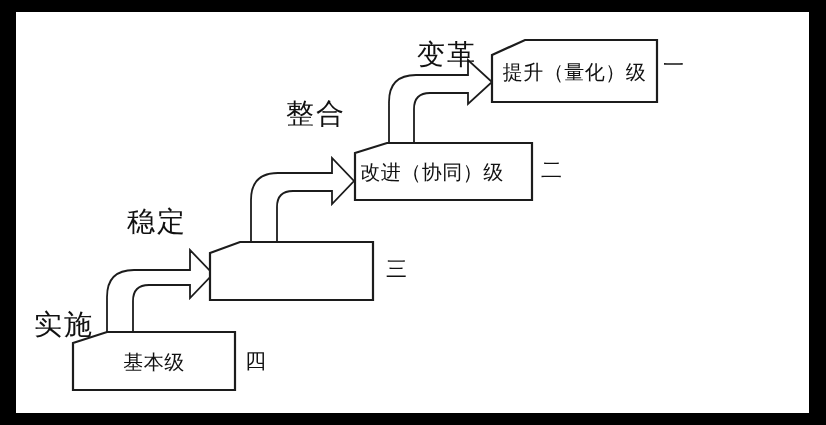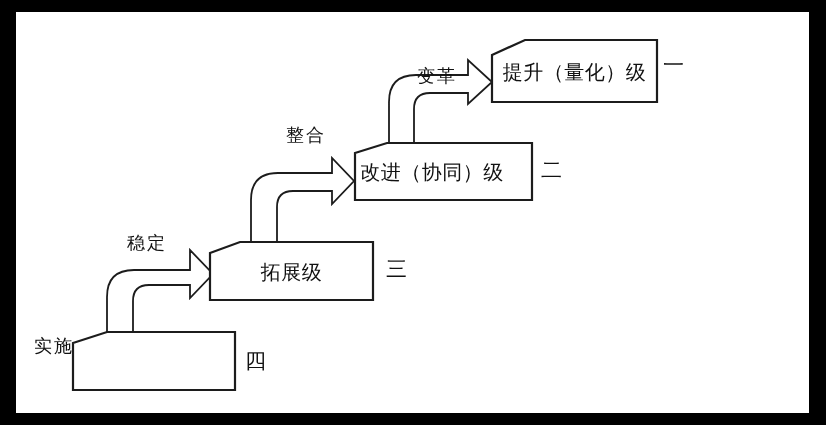--- a/index.html
+++ b/index.html
@@ -29,21 +29,21 @@
   }
   .level-label {
     display: flex;
     align-items: center;
     justify-content: center;
     font-size: 20px;
     letter-spacing: 0.5px;
     text-align: center;
   }
   .rank-label { font-size: 21px; }
-  .stage-label { font-size: 18px; letter-spacing: 2px; margin-top: 26px; }
+  .stage-label { font-size: 28px; letter-spacing: 2px; }
 
   
   .lv1 { left: 492px; top: 42px;  width: 165px; height: 60px; }
   .lv2 { left: 355px; top: 144px; width: 154px; height: 56px; }
   .lv3 { left: 210px; top: 243px; width: 163px; height: 57px; }
   .lv4 { left: 73px;  top: 333px; width: 162px; height: 57px; }
 
   .rk1 { left: 663px; top: 55px; }
   .rk2 { left: 541px; top: 160px; }
   .rk3 { left: 386px; top: 259px; }
@@ -69,21 +69,21 @@
 
       <path stroke-width="2.2" fill="#ffffff" d="M 492,55 L 525,40 H 657 V 102 H 492 Z"></path>
       <path stroke-width="2.2" fill="#ffffff" d="M 355,153 L 387,143 H 532 V 200 H 355 Z"></path>
       <path stroke-width="2.2" fill="#ffffff" d="M 210,253 L 240,242 H 373 V 300 H 210 Z"></path>
       <path stroke-width="2.2" fill="#ffffff" d="M 73,343 L 107,332 H 235 V 390 H 73 Z"></path>
     </g>
   </svg>
 
   <div class="txt level-label lv1">提升（量化）级</div>
   <div class="txt level-label lv2">改进（协同）级</div>
-  <div class="txt level-label lv3">拓展级</div>
+  <div class="txt level-label lv4">基本级</div>
 
   <div class="txt rank-label rk1">一</div>
   <div class="txt rank-label rk2">二</div>
   <div class="txt rank-label rk3">三</div>
   <div class="txt rank-label rk4">四</div>
 
   <div class="txt stage-label st1">变革</div>
   <div class="txt stage-label st2">整合</div>
   <div class="txt stage-label st3">稳定</div>
   <div class="txt stage-label st4">实施</div>

